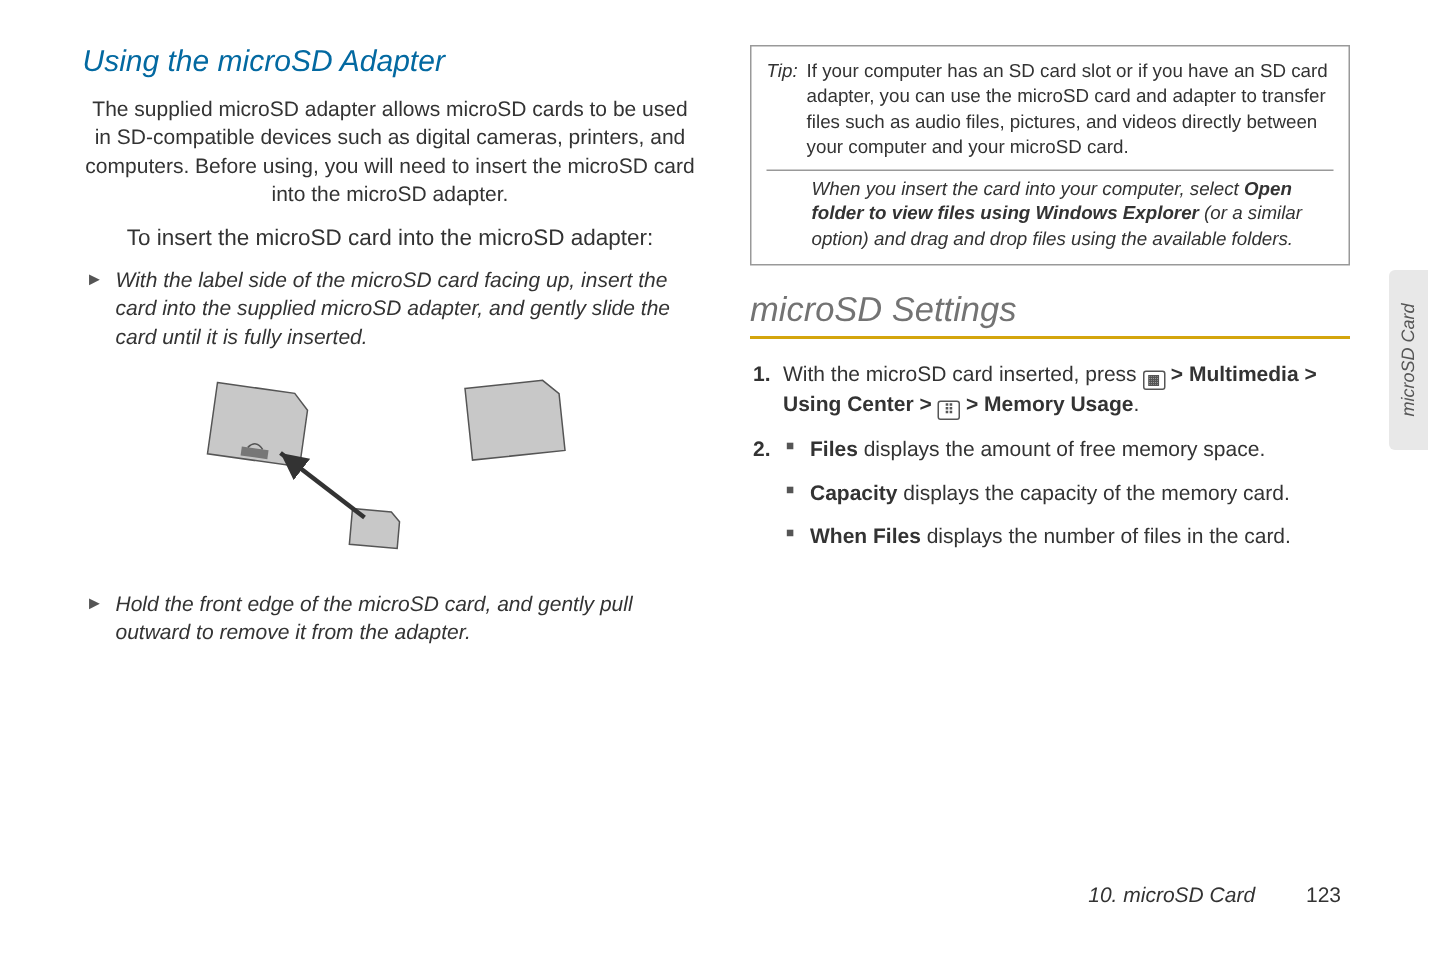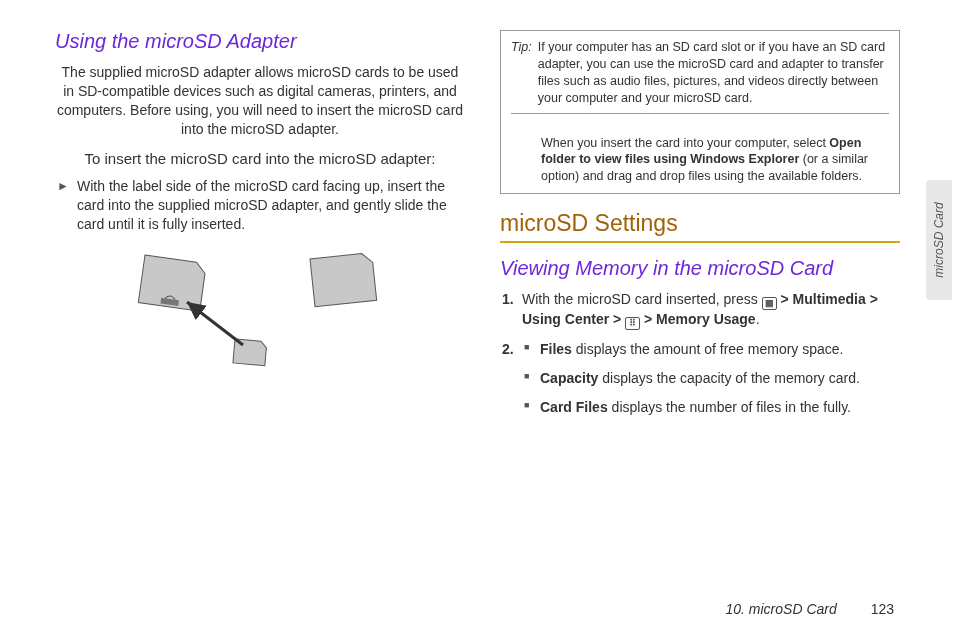--- a/index.html
+++ b/index.html
@@ -18,35 +18,36 @@
       gap: 35px;
       height: 555px;
     }
     .col { flex: 1; }
     .col-left { width: 410px; flex: none; }
     .col-right { width: 400px; flex: none; }
     h2.italic-heading {
       font-style: italic;
       font-weight: normal;
       font-size: 20px;
-      color: #6d28d9;
+      color: #0369a1;
       margin-bottom: 10px;
     }
     h1.section-heading {
+      font-style: italic;
       font-weight: normal;
       font-size: 23px;
-      color: #a16207;
+      color: #737373;
       border-bottom: 2px solid #d4a50d;
       padding-bottom: 4px;
       margin-bottom: 14px;
       margin-top: 16px;
     }
     p { line-height: 1.35; margin-bottom: 10px; text-align: center; }
     .sub-intro { margin-bottom: 8px; font-size: 15px; }
-    .arrow-list { list-style: none; padding-left: 22px; }
+    .arrow-list { list-style: none; padding-left: 22px; font-style: italic; }
     .arrow-list li { position: relative; line-height: 1.35; margin-bottom: 10px; }
     .arrow-list li::before {
       content: "►";
       position: absolute;
       left: -20px;
       top: 1px;
       font-size: 12px;
       color: #555;
     }
     .ol-list { list-style: none; padding-left: 22px; }
@@ -63,31 +64,31 @@
       color: #555;
     }
     .bold { font-weight: bold; }
     .tipbox {
       border: 1px solid #999;
       padding: 8px 10px;
       font-size: 12.5px;
       line-height: 1.35;
       margin-bottom: 4px;
     }
-    .tipbox .tip-row { display: flex; gap: 6px; margin-bottom: 21px; padding-bottom: 6px; border-bottom: 1px solid #999; }
+    .tipbox .tip-row { display: flex; gap: 6px; margin-bottom: 4px; padding-bottom: 6px; border-bottom: 1px solid #999; }
     .tipbox .tip-label { font-style: italic; font-weight: normal; flex-shrink: 0; }
-    .tipbox .tip-body2 { padding-left: 30px; }
+    .tipbox .tip-body2 { padding-left: 30px; font-style: italic; }
     .diagram {
       display: flex;
       justify-content: center;
       margin: 14px 0 16px 0;
     }
     .footer {
       position: absolute;
-      bottom: 19px;
+      bottom: 32px;
       right: 60px;
       font-style: italic;
       font-size: 14px;
     }
     .footer .pagenum { font-style: normal; margin-left: 30px; }
     .side-tab {
       position: absolute;
       right: 2px;
       top: 180px;
       width: 26px;
@@ -150,56 +151,58 @@
           <path d="M0,0 L52,0 L62,10 L62,48 L0,48 Z" fill="#c8c8c8" stroke="#555"></path>
         </g>
 
         <g transform="translate(120,92) rotate(5)">
           <path d="M0,0 L26,0 L32,6 L32,24 L0,24 Z" fill="#c8c8c8" stroke="#555"></path>
         </g>
 
         <line x1="128" y1="98" x2="72" y2="55" stroke="#333" stroke-width="3" marker-end="url(#ah)"></line>
       </svg>
     </div>
+    <ul class="arrow-list">
+      <li>Hold the front edge of the microSD card, and gently pull outward to remove it from the adapter.</li>
+    </ul>
   </div>
 
   <div class="col col-right">
     <div class="tipbox">
       <div class="tip-row">
         <div class="tip-label">Tip:</div>
         <div>If your computer has an SD card slot or if you have an SD card adapter, you can use the microSD card and adapter to transfer files such as audio files, pictures, and videos directly between your computer and your microSD card.</div>
       </div>
       <div class="tip-body2">
         <span>When you insert the card into your computer, select </span><span class="bold">Open folder to view files using Windows Explorer</span><span> (or a similar option) and drag and drop files using the available folders.</span>
       </div>
     </div>
 
     <h1 class="section-heading">microSD Settings</h1>
-    <h2 class="italic-heading">Viewing Memory in the microSD Card</h2>
 
     <ol class="ol-list">
       <li>
         <span class="ol-num">1.</span>
         <span>With the microSD card inserted, press </span>
         <span class="icon-inline">▦</span>
         <span class="gt">&gt;</span>
         <span class="bold">Multimedia</span>
         <span class="gt bold">&gt;</span>
         <span class="bold">Using Center</span>
         <span class="gt bold">&gt;</span>
         <span class="icon-inline">⠿</span>
         <span class="gt bold">&gt;</span>
         <span class="bold">Memory Usage</span><span>.</span>
       </li>
       <li>
         <span class="ol-num">2.</span>
         <ul class="square-list">
           <li><span class="bold">Files</span><span> displays the amount of free memory space.</span></li>
           <li><span class="bold">Capacity</span><span> displays the capacity of the memory card.</span></li>
-          <li><span class="bold">Card Files</span><span> displays the number of files in the fully.</span></li>
+          <li><span class="bold">When Files</span><span> displays the number of files in the card.</span></li>
         </ul>
       </li>
     </ol>
   </div>
 </div>
 
 <div class="side-tab">
   <span>microSD Card</span>
 </div>
 

